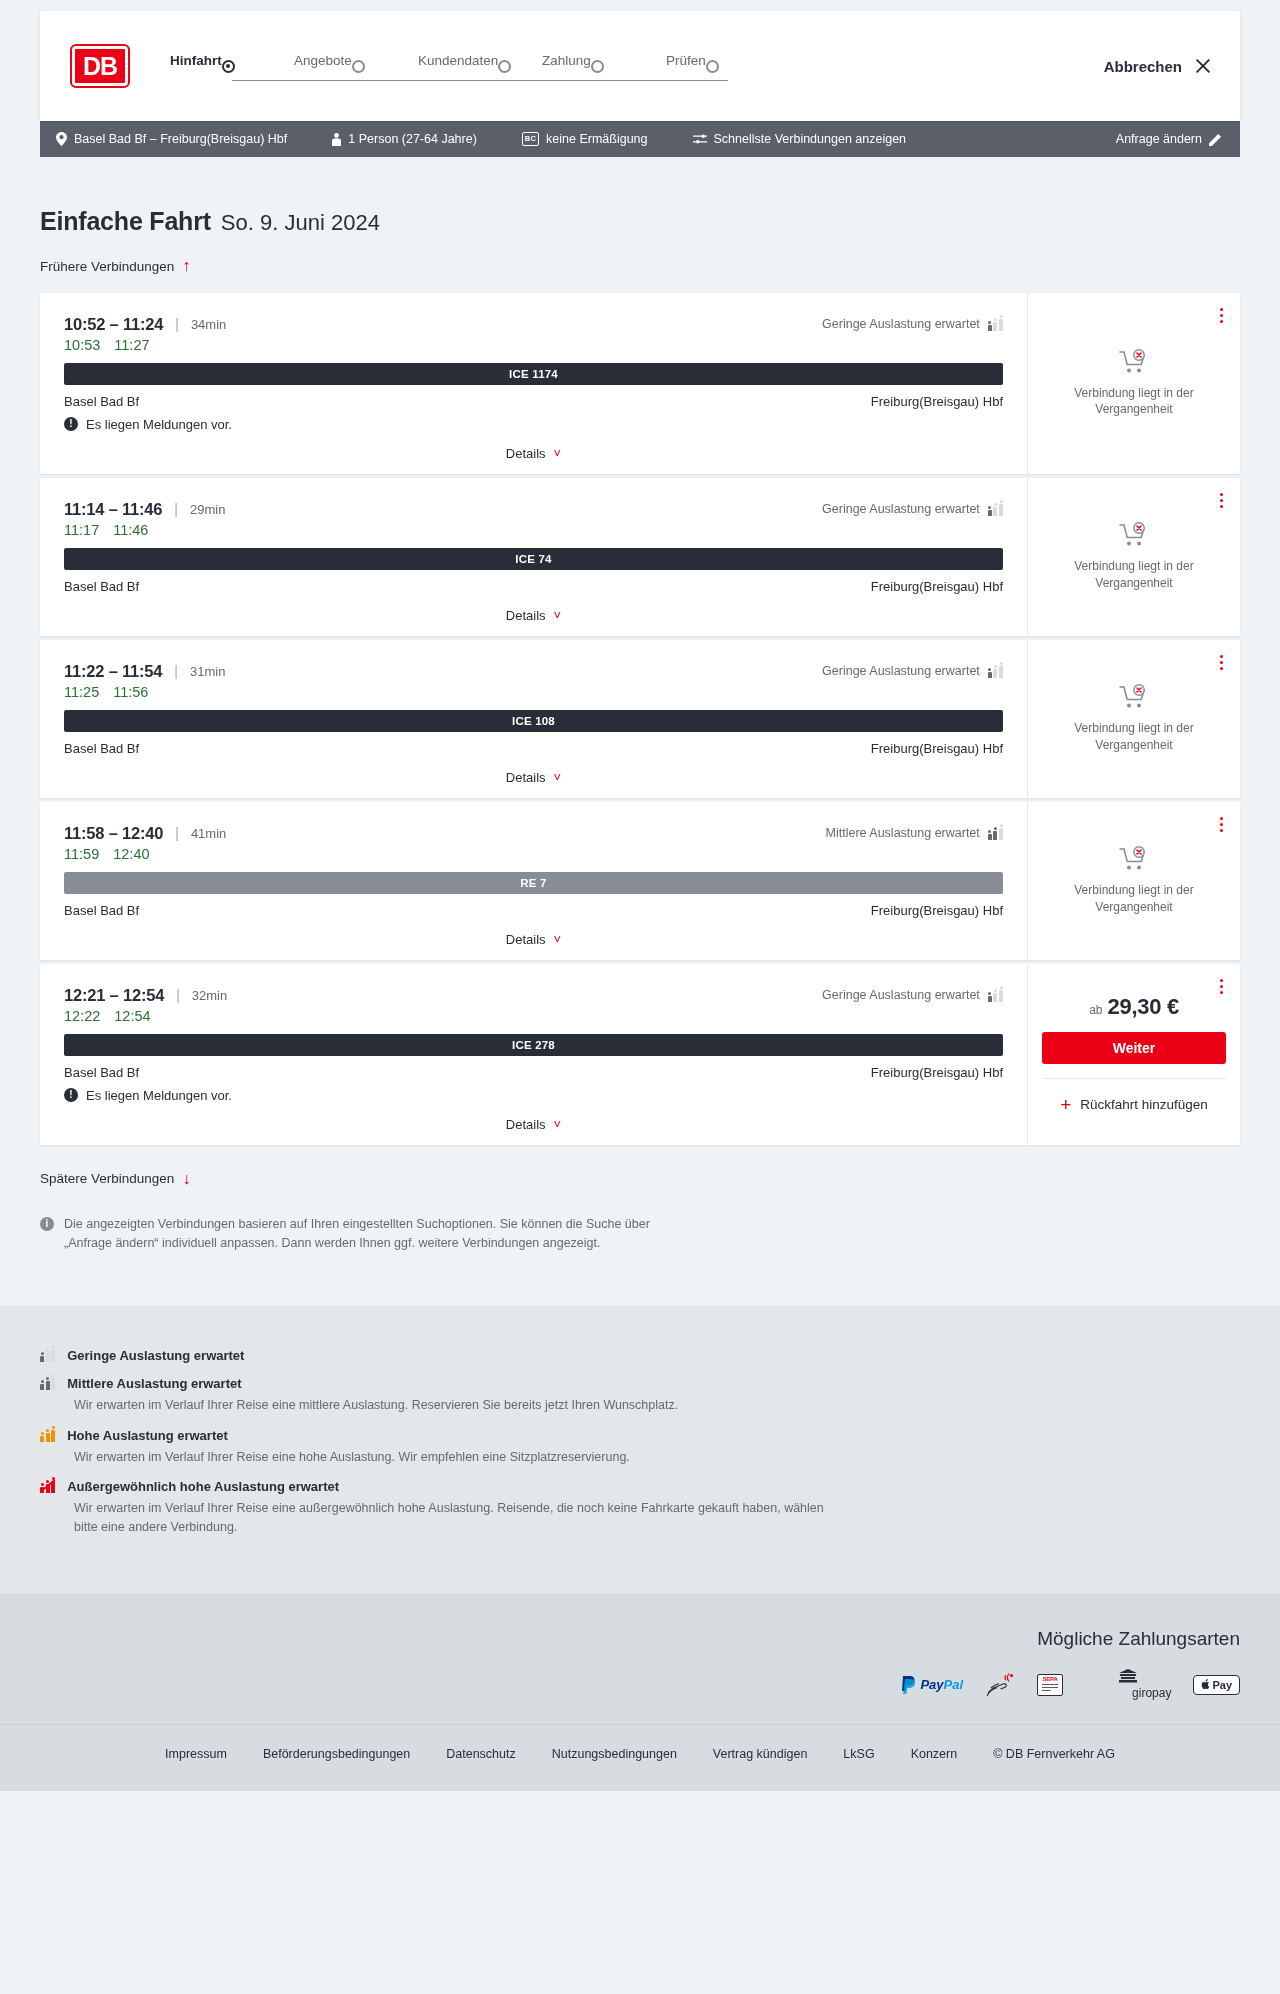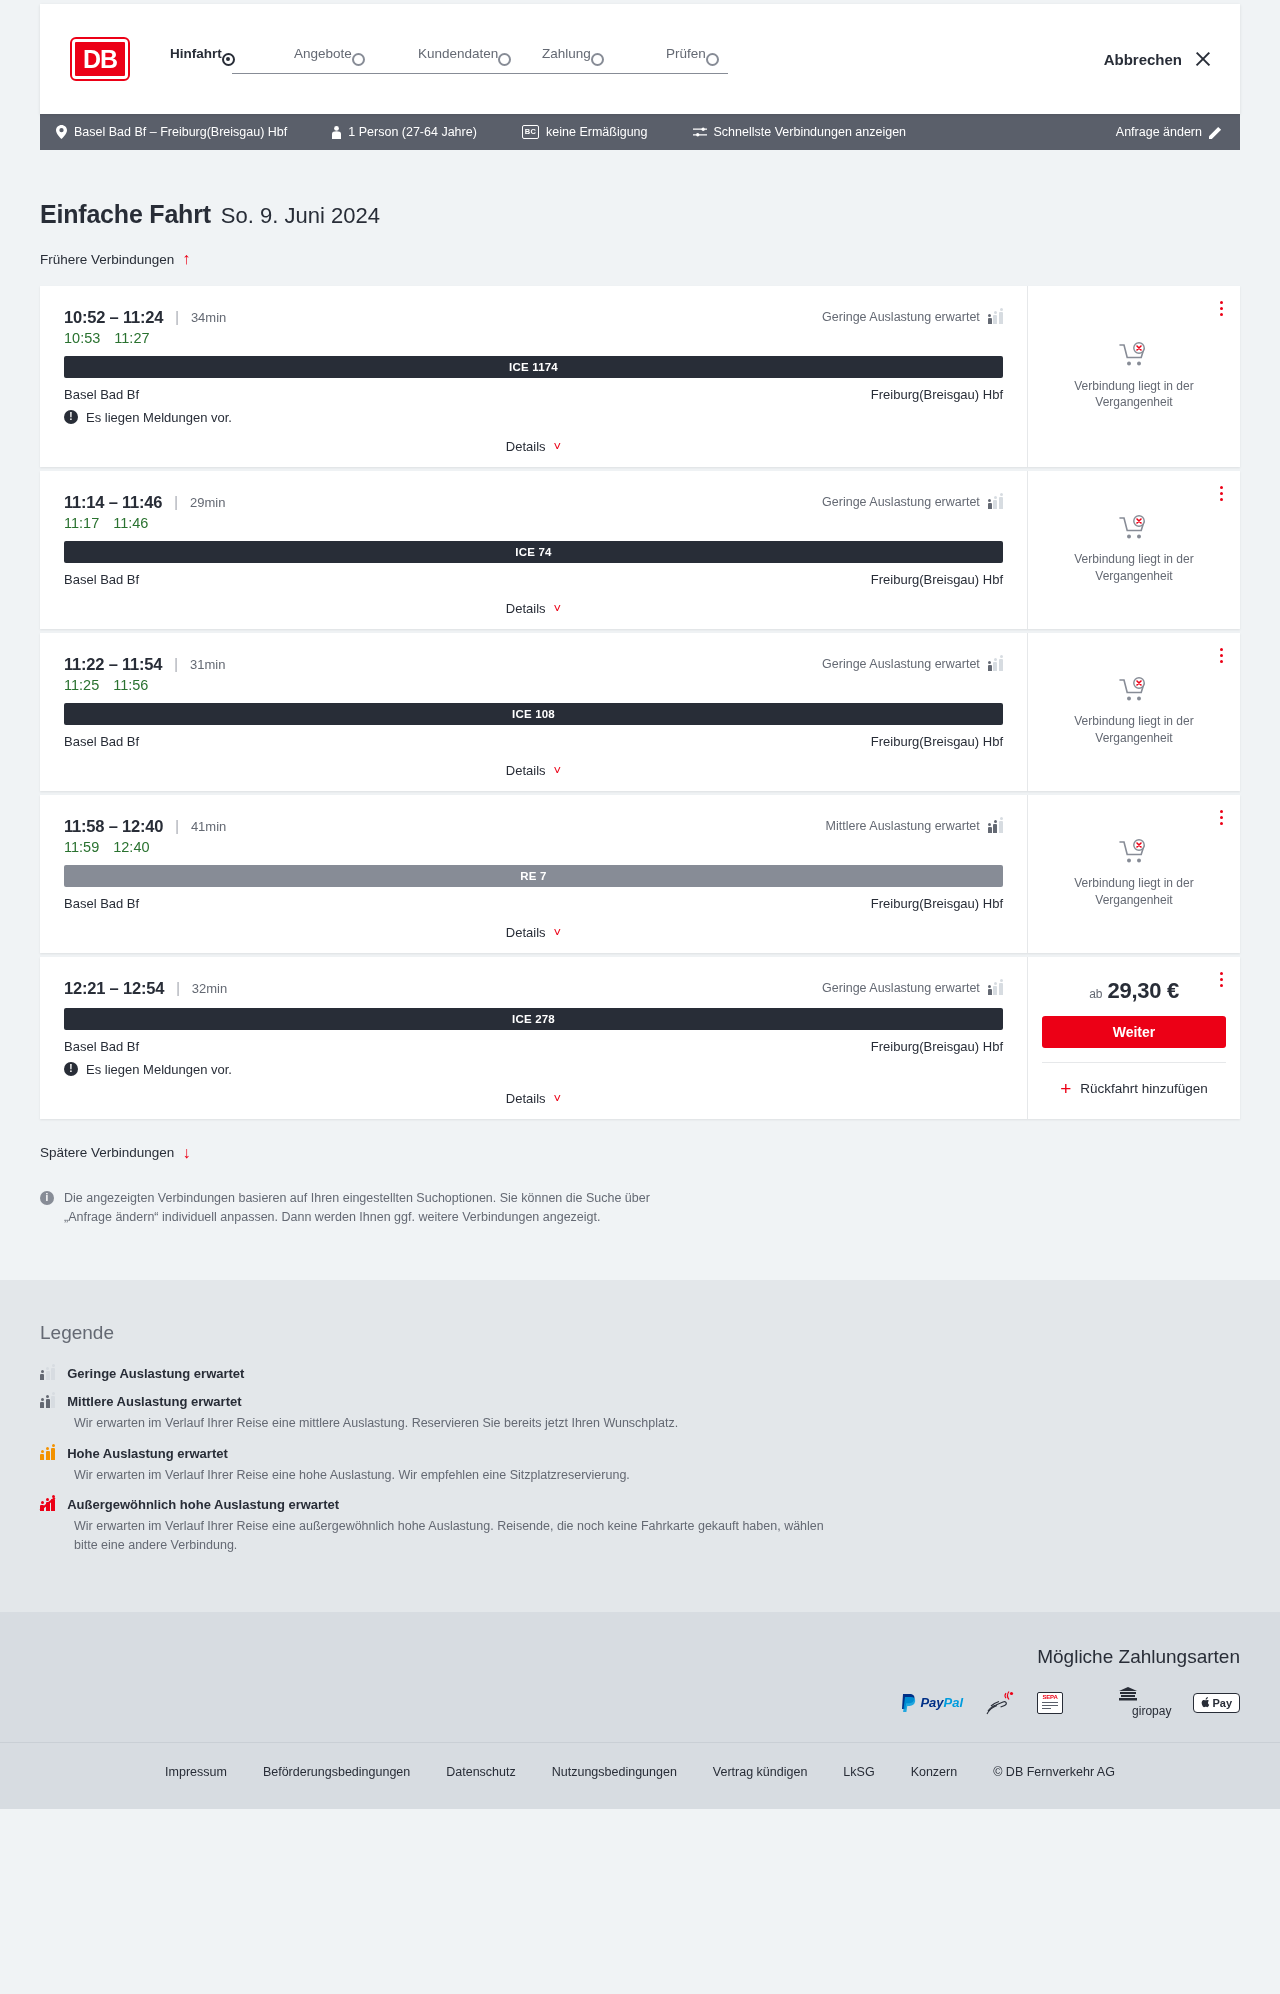--- a/index.html
+++ b/index.html
@@ -9,21 +9,21 @@
     font-family: "Liberation Sans", sans-serif;
     color: #282d37;
   }
   body { width: 1280px; min-height: 1994px; position: relative; }
 
   
   .page-wrap { width: 1280px; margin: 0 auto; }
 
   .header-shell {
     background: #f0f3f5;
-    padding: 4px 40px 0 40px;
+    padding: 11px 40px 0 40px;
   }
   .header-card {
     background: #ffffff;
     height: 110px;
     display: flex;
     align-items: center;
     padding: 0 28px 0 32px;
     box-shadow: 0 1px 3px rgba(0,0,0,.10);
     position: relative;
   }
@@ -622,20 +622,24 @@
               <span class="duration">32min</span>
               <span class="occupancy">
                 <span>Geringe Auslastung erwartet</span>
                 <span class="occ low">
                   <span class="b1"></span>
                   <span class="b2"></span>
                   <span class="b3"></span>
                 </span>
               </span>
             </div>
+            <div class="times-actual">
+              <span>12:22</span>
+              <span>12:54</span>
+            </div>
             <div class="train-bar ice">ICE 278</div>
             <div class="stations">
               <span>Basel Bad Bf</span>
               <span>Freiburg(Breisgau) Hbf</span>
             </div>
             <div class="notice">
               <span class="notice-ico">!</span>
               <span>Es liegen Meldungen vor.</span>
             </div>
             <div class="details-row">
@@ -667,21 +671,20 @@
       <span class="arrow-down">↓</span>
     </div>
 
     <div class="info-note">
       <span class="info-ico">i</span>
       <span>Die angezeigten Verbindungen basieren auf Ihren eingestellten Suchoptionen. Sie können die Suche über „Anfrage ändern“ individuell anpassen. Dann werden Ihnen ggf. weitere Verbindungen angezeigt.</span>
     </div>
   </div>
 
   <div class="legend-sec">
-    <div class="legend-title">Legende</div>
     <div id="legend-items">
         <div class="legend-item">
           <div class="legend-head">
             <span class="occ low">
               <span class="b1"></span>
               <span class="b2"></span>
               <span class="b3"></span>
             </span>
             <span class="legend-label">Geringe Auslastung erwartet</span>
           </div>

